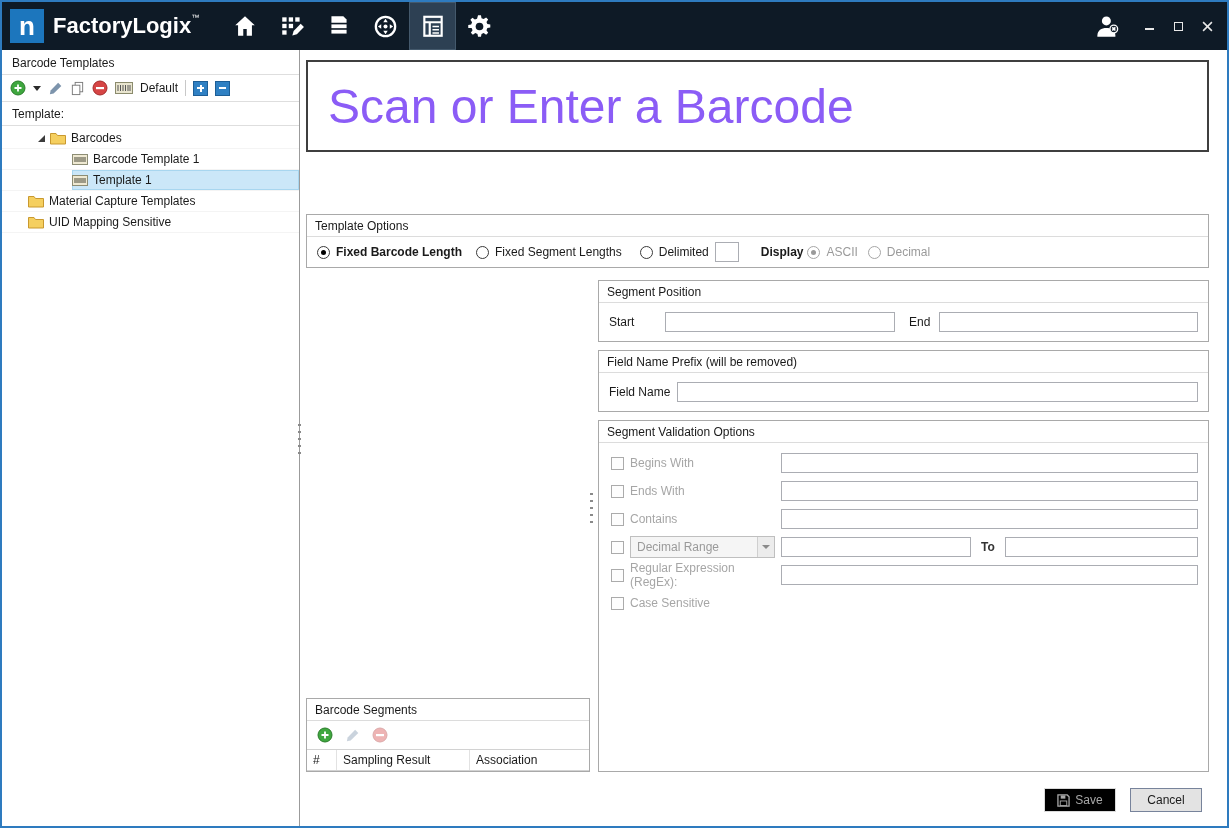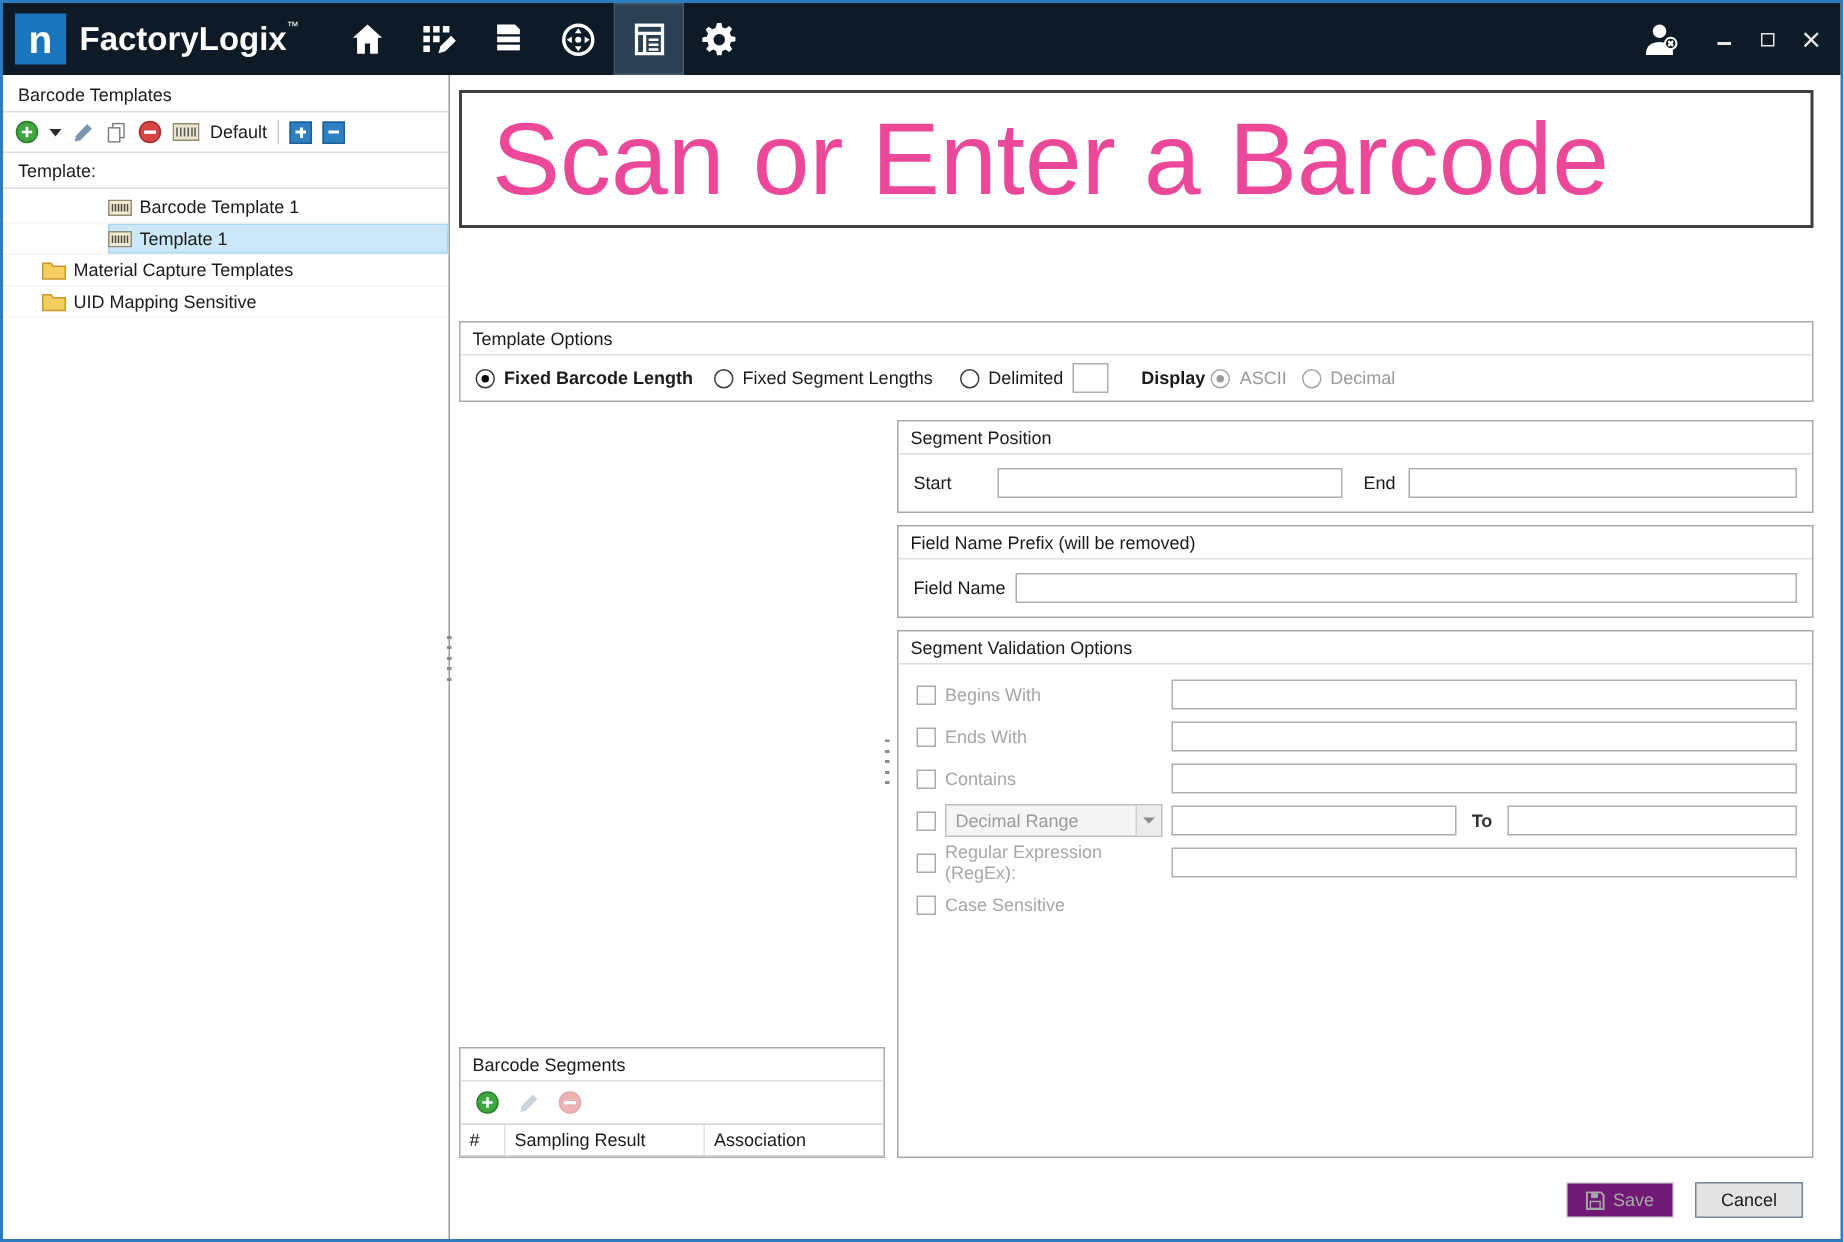--- a/index.html
+++ b/index.html
@@ -52,21 +52,21 @@
   .grip-v { position:absolute; width:3px; background:repeating-linear-gradient(to bottom, #8a8a8a 0 2px, transparent 2px 7px); }
   .grip-sidebar { right:-2px; top:374px; height:30px; z-index:5; }
   .grip-cols { left:290px; top:443px; height:30px; z-index:5; }
 
   
   .gb { border:1px solid #a9a9a9; background:#fff; display:flex; flex-direction:column; }
   .gb-title { padding:4px 8px 3px; border-bottom:1px solid #dcdcdc; flex:none; color:#1a1a1a; }
 
   
   .scan-box { height:92px; flex:none; border:2px solid #3f3f3f; display:flex; align-items:center;
-    padding:0 20px; font-size:68px; font-weight:300; color:#ec4899; white-space:nowrap; overflow:hidden; }
+    padding:0 20px; font-size:48px; font-weight:300; color:#8b5cf6; white-space:nowrap; overflow:hidden; }
   .spacer1 { height:62px; flex:none; }
   .opt-row { display:flex; align-items:center; height:30px; padding:0 10px; }
   .radio { width:13px; height:13px; border:1px solid #3a3a3a; border-radius:50%; position:relative; flex:none; background:#fff; }
   .radio.checked::after { content:""; position:absolute; inset:3px; background:#000; border-radius:50%; }
   .radio.disabled { border-color:#a6a6a6; }
   .radio.disabled.checked::after { background:#9a9a9a; }
   .rlbl { margin:0 18px 0 6px; }
   .rlbl.strong { font-weight:bold; margin-right:14px; }
   .rlbl.dim { color:#9a9a9a; margin-right:10px; }
   .cb { width:13px; height:13px; border:1px solid #ababab; background:#fdfdfd; flex:none; }
@@ -109,21 +109,21 @@
   .vrow { display:flex; align-items:center; height:22px; }
   .vlead { width:164px; flex:none; display:flex; align-items:center; gap:6px; }
   .vrow .txt { flex:1; margin-left:6px; }
   .vlead .combo { width:145px; }
   .vrow .rin1 { width:190px; flex:none; margin-left:6px; }
   .tolbl { width:34px; text-align:center; flex:none; font-weight:bold; color:#333; }
   .vrow .rin2 { flex:1; }
 
   .footer { margin-top:auto; display:flex; justify-content:flex-end; align-items:center; gap:14px; padding:12px 7px 8px 0; }
   .btn { height:24px; min-width:72px; padding:0 10px; display:flex; align-items:center; justify-content:center; gap:5px; cursor:pointer; }
-  .btn-save { background:#701a75; border:1px solid #dadada; color:#a8a8a8; cursor:default; }
+  .btn-save { background:#000000; border:1px solid #dadada; color:#a8a8a8; cursor:default; }
   .btn-cancel { background:#e3e3e3; border:1px solid #77839b; color:#1a1a1a; }
 </style>
 </head>
 <body>
 
 <div class="window">
 
   <header class="titlebar">
     <div class="logo-box">n</div>
     <div class="brand"><span class="light">Factory</span><b>Logix</b><sup>™</sup></div>
@@ -239,20 +239,32 @@
         </span>
         <span>Default</span>
         <span class="vsep"></span>
         <span class="blue-sq plus"></span>
         <span class="blue-sq"></span>
       </div>
 
       <div class="sb-template">Template:</div>
 
       <div class="tree">
+        <div class="tree-row">
+          <span class="tind" style="width:30px"></span>
+          <span class="tw">
+              <span class="arrow-exp"></span>
+            </span>
+          <span class="tico">
+            <svg width="16" height="13" viewBox="0 0 16 13">
+                <path d="M.5 1.5h5.5l1.5 2h8v8.5H.5z" fill="#f5cf5f" stroke="#c9992f"></path>
+              </svg>
+          </span>
+          <span class="tlbl">Barcodes</span>
+        </div>
         <div class="tree-row">
           <span class="tind" style="width:52px"></span>
           <span class="tw"></span>
           <span class="tico">
             <svg width="16" height="11" viewBox="0 0 16 11">
                 <rect x=".5" y=".5" width="15" height="10" fill="#efe9d2" stroke="#8d8d74"></rect>
                 <path stroke="#4a4a3a" stroke-width="1" d="M3 3v5M5 3v5M7 3v5M9 3v5M11 3v5M13 3v5"></path>
               </svg>
           </span>
           <span class="tlbl">Barcode Template 1</span>

